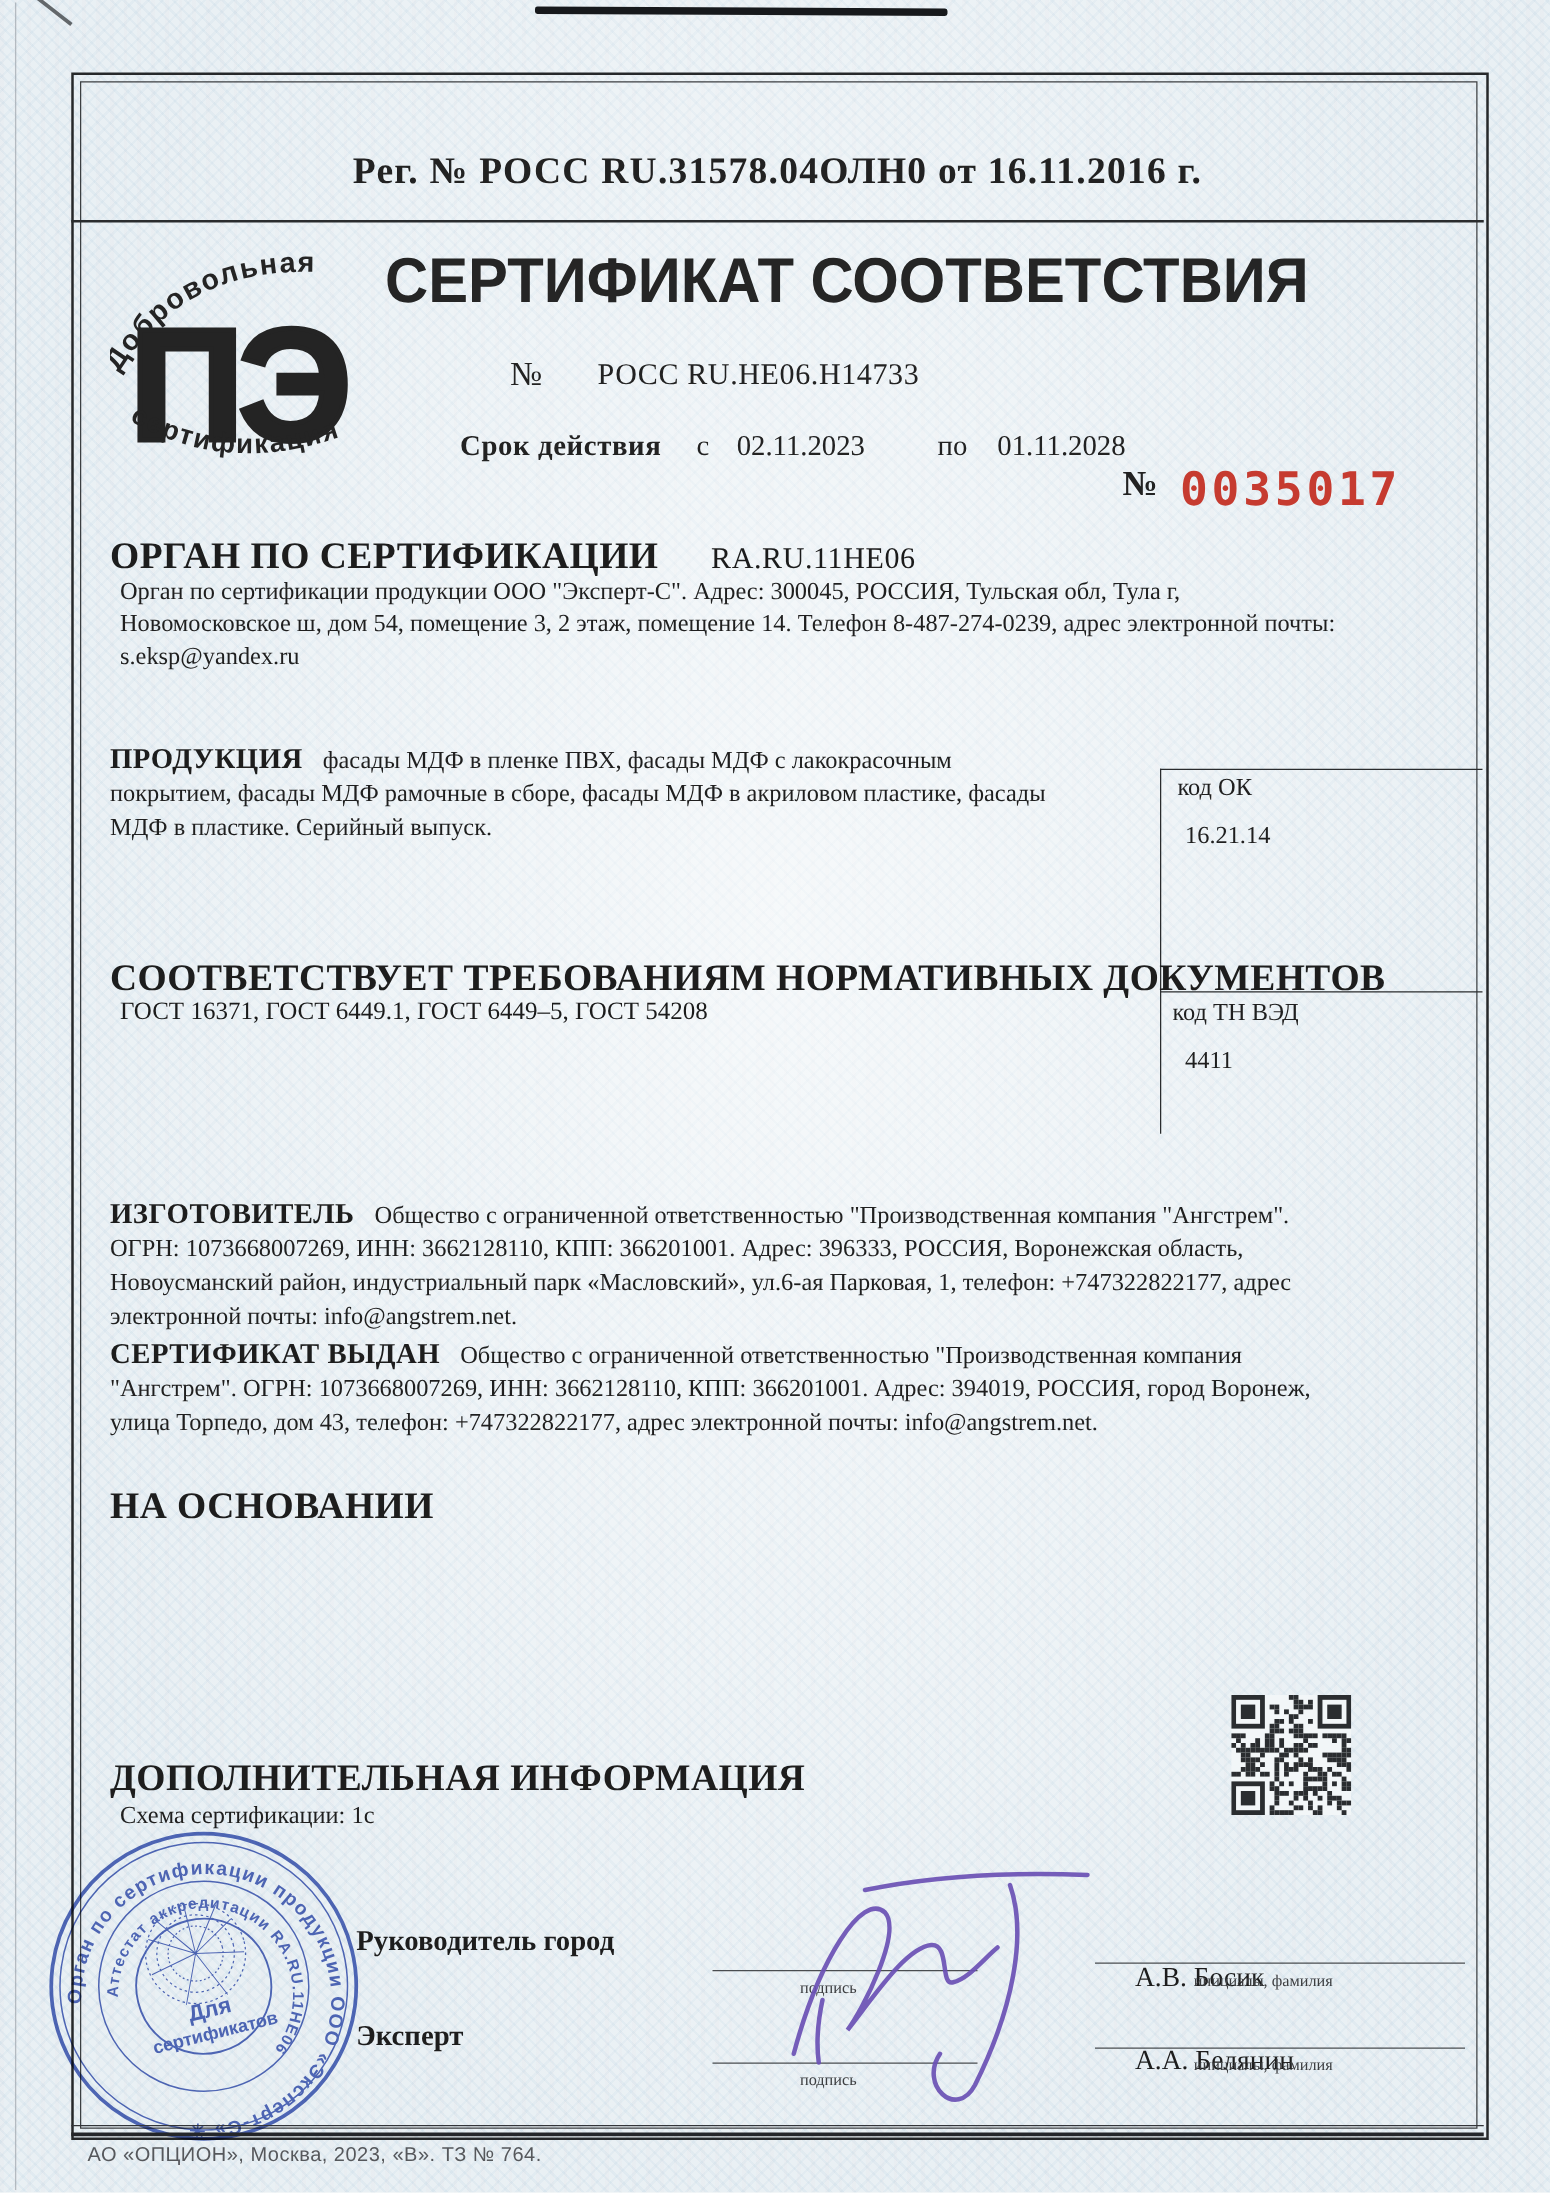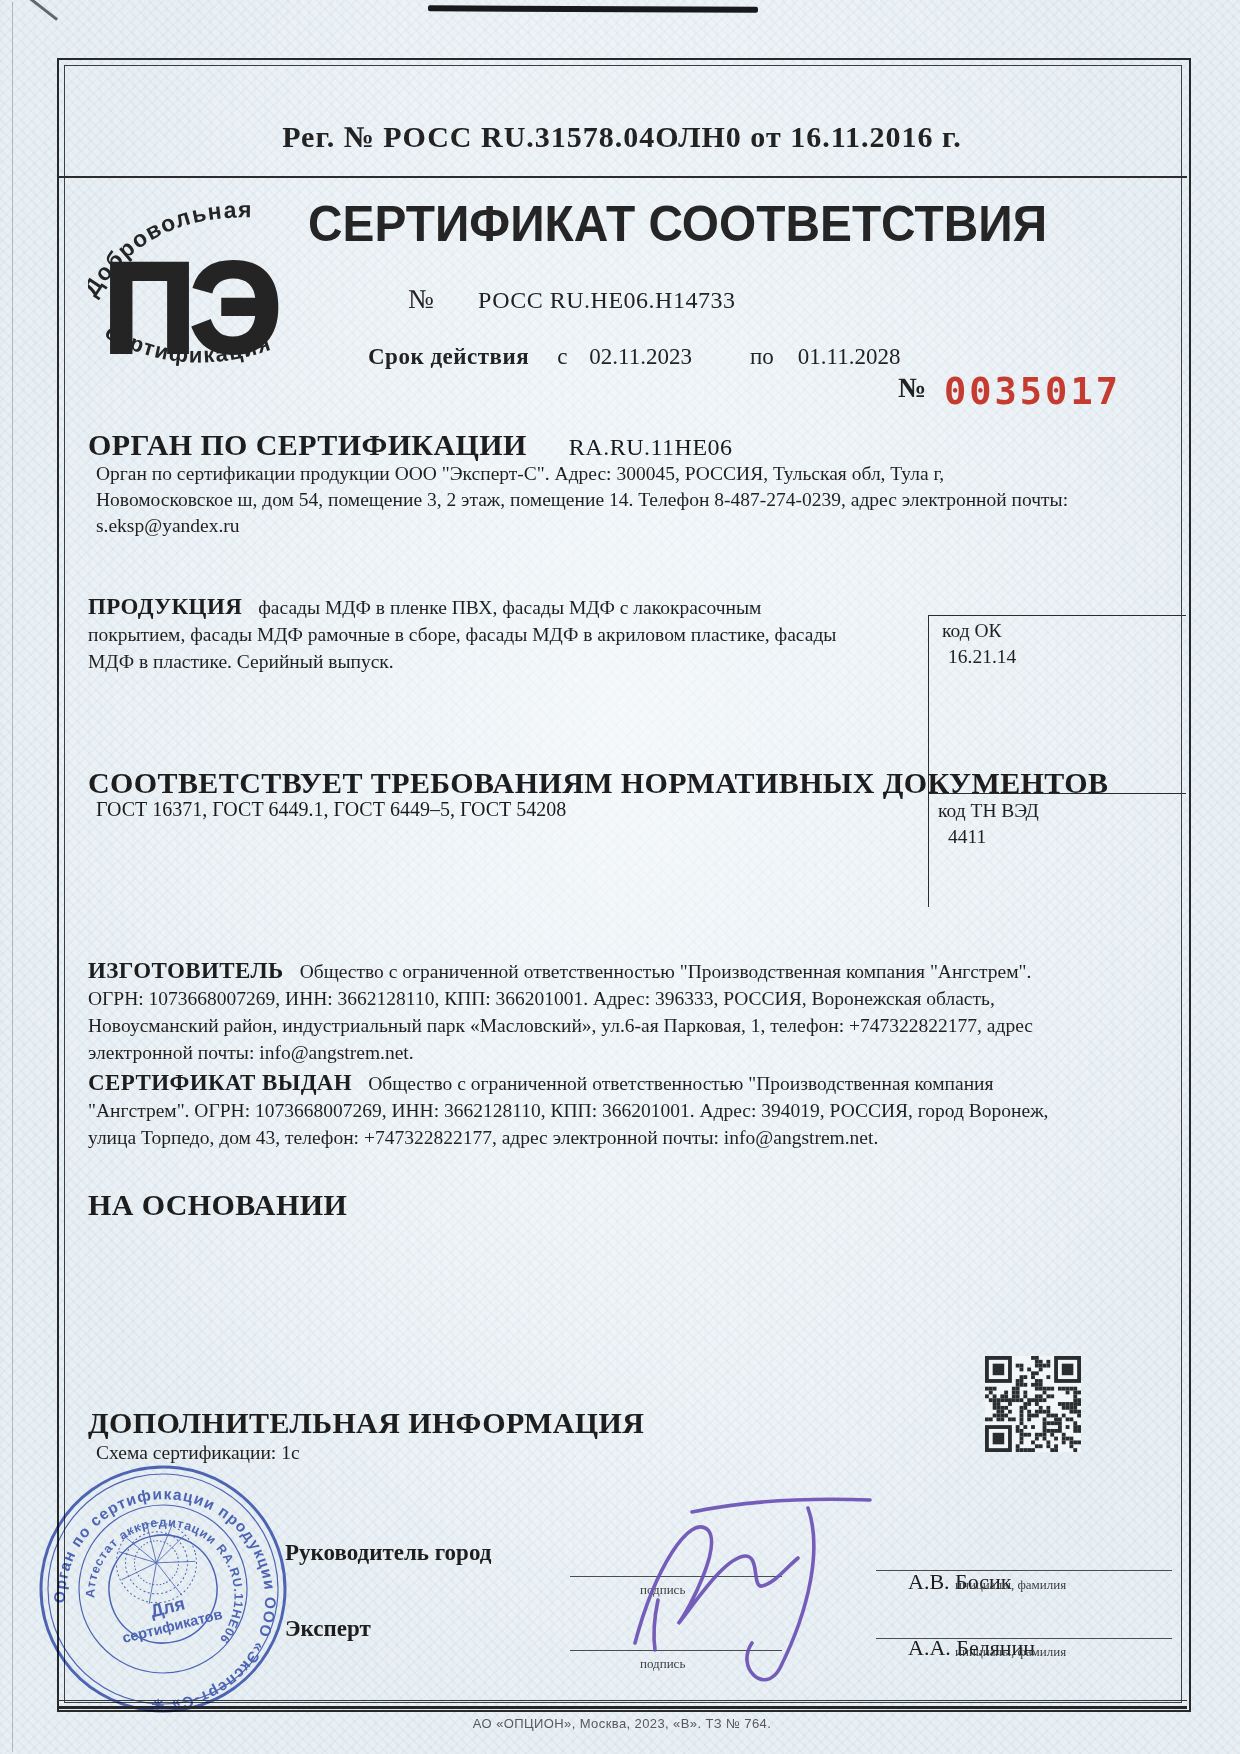--- a/index.html
+++ b/index.html
@@ -38,30 +38,30 @@
   .shead{font-weight:bold;font-size:30px;letter-spacing:.4px;color:#1d1d1d;white-space:nowrap;}
   .scode{font-size:24px;margin-left:42px;font-weight:normal;letter-spacing:.5px;}
   .stext{font-size:19.5px;line-height:26px;color:#1f1f1f;white-space:pre-line;}
   .slabel-inline{font-weight:bold;font-size:23px;letter-spacing:.4px;margin-right:16px;color:#1d1d1d;}
   .para{line-height:26px;}
   
   .vline-codes{left:928px;top:615px;width:0;height:292px;border-left:1.5px solid #2a2c2e;}
   .hline-ok{left:928px;top:615px;width:258px;height:0;border-top:1.5px solid #2a2c2e;}
   .hline-tnved{left:928px;top:793px;width:258px;height:0;border-top:1.5px solid #2a2c2e;}
   .codebox-label{font-size:19.5px;color:#1f1f1f;}
-  .codebox-value{font-size:19.5px;color:#1f1f1f;}
+  .codebox-value{font-size:19.5px;color:#1f1f1f;margin-top:12px;}
   
   .sig-role{font-weight:bold;font-size:23px;color:#1d1d1d;white-space:nowrap;}
   .sig-name{font-size:22px;color:#1d1d1d;white-space:nowrap;margin-top:33px;}
   .sig-line{height:0;border-bottom:1.5px solid #4a4d50;}
   .sig-sub{font-size:13px;color:#3c3e41;}
   .footnote{font-size:24px;color:#1f1f1f;white-space:nowrap;}
   .bottom-line1{left:57px;top:1700px;width:1130px;border-top:1.5px solid #33353a;}
   .bottom-line2{left:57px;top:1706px;width:1130px;border-top:3px solid #24262a;}
-  .imprint{left:70px;top:1716px;width:1104px;text-align:center;font-family:"Liberation Sans",sans-serif;font-size:13px;color:#56585c;letter-spacing:.4px;}
+  .imprint{left:70px;top:1716px;width:1104px;font-family:"Liberation Sans",sans-serif;font-size:16px;color:#56585c;letter-spacing:.4px;}
   .stamp-wrap{left:26px;top:1452px;width:274px;height:274px;opacity:.85;mix-blend-mode:multiply;transform:rotate(-14deg);}
   .sig-scribble{left:540px;top:1438px;width:360px;height:250px;opacity:.92;}
   .qr{left:985px;top:1356px;width:96px;height:96px;}
 </style>
 </head>
 <body>
 
 <div class="page">
 
   <div class="abs edge-line"></div>

